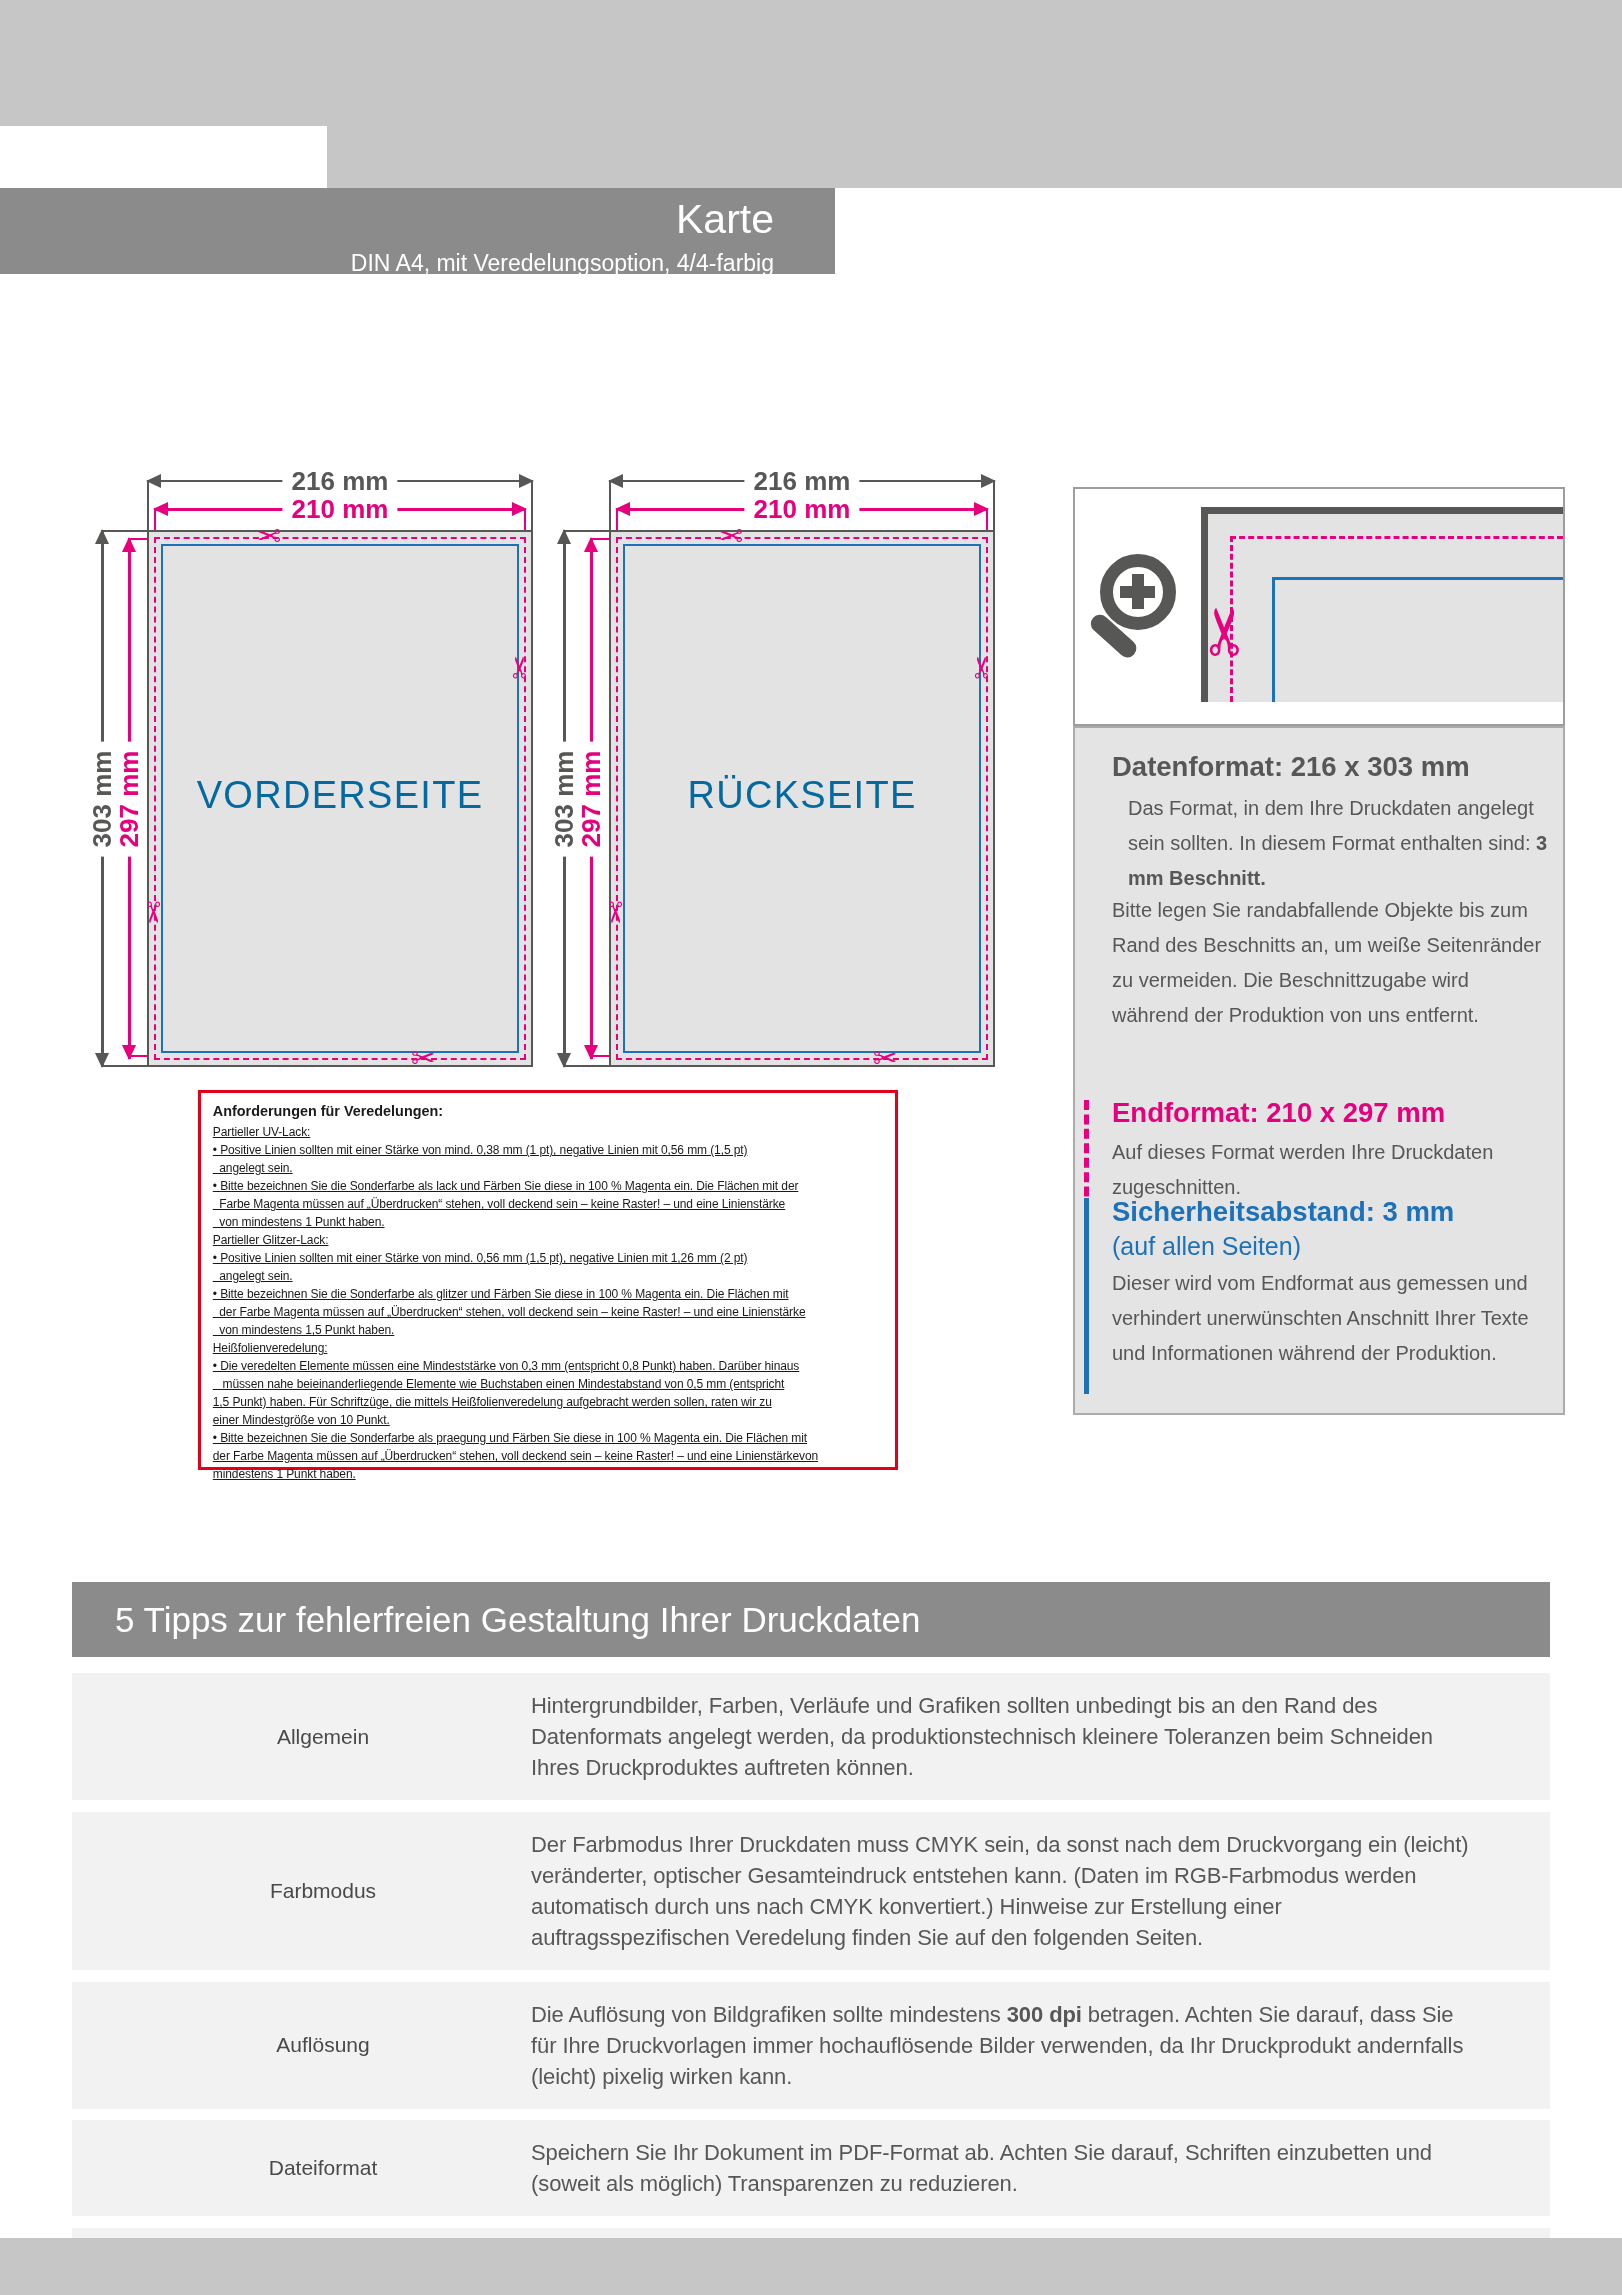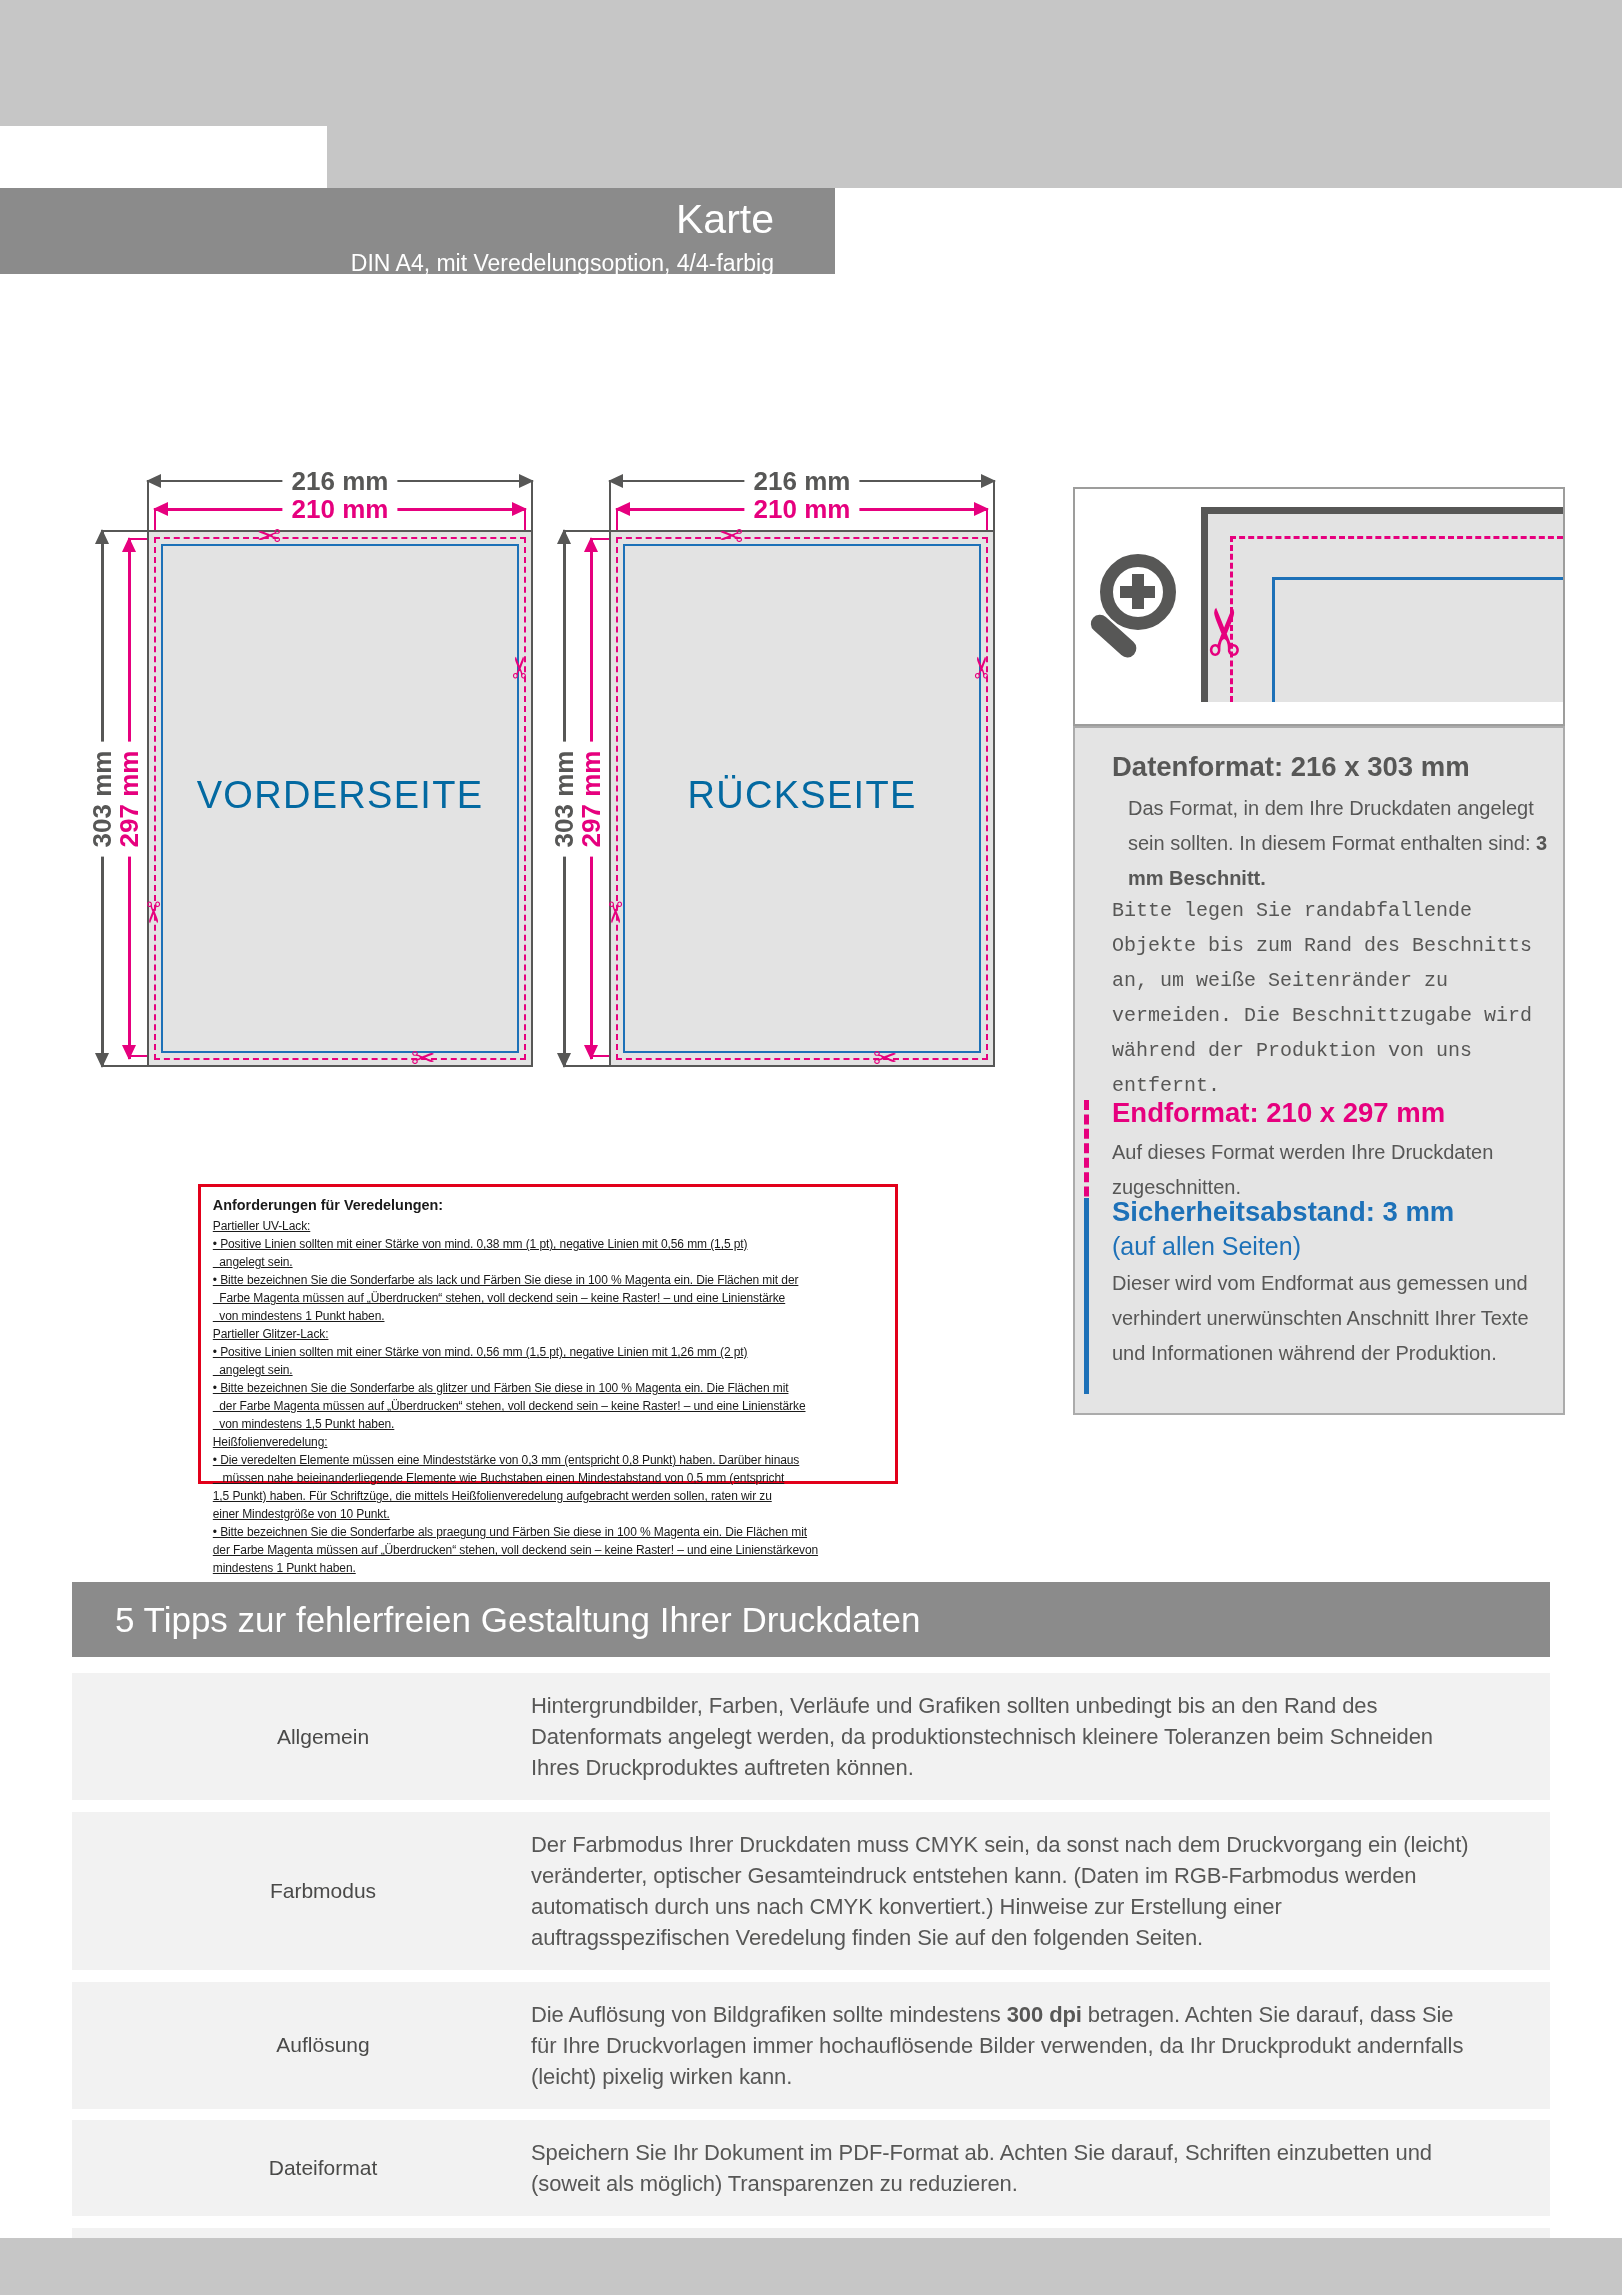--- a/index.html
+++ b/index.html
@@ -85,21 +85,21 @@
     box-sizing:border-box;border:2px solid #ababab;font-size:20px;line-height:35px;
     color:#575756;}
   .infobox .h{font-weight:bold;font-size:27.5px;line-height:30px;white-space:nowrap;}
   .ib-el{position:absolute;left:37px;width:432px;}
   .h-mag{color:#e6007e;} .h-blue{color:#1d71b8;}
   .sub-blue{color:#1d71b8;font-size:25px;}
   .mark-dash{position:absolute;left:9.2px;width:0;border-left:5.2px dashed #e6007e;}
   .mark-blue{position:absolute;left:9.2px;width:5.2px;background:#1d71b8;}
 
   
-  .redbox{left:198px;top:1184px;width:700px;height:300px;box-sizing:border-box;
+  .redbox{left:198px;top:1090px;width:700px;height:380px;box-sizing:border-box;
     border:3.9px solid #e2001a;background:#fff;padding:9.2px 11.8px;}
   .redbox .t{font-size:14.4px;font-weight:bold;color:#1a1a1a;line-height:19.6px;margin-bottom:1.3px;}
   .redbox .ln{font-size:12px;line-height:18px;color:#1a1a1a;white-space:pre;
     letter-spacing:-0.1px;text-decoration:underline;}
 
   
   .tipsbanner{left:72px;top:1582px;width:1478px;height:75px;background:#8b8b8b;
     display:flex;align-items:center;}
   .tipsbanner span{margin-left:43px;font-size:35px;color:#fff;}
   .tipsrows{left:72px;top:1673px;width:1478px;}
@@ -198,21 +198,21 @@
   <div class="corner-illu">
     <div class="corner-dash"></div>
     <div class="corner-blue"></div>
     <span class="corner-scis">✂</span>
   </div>
 </div>
 
 <div class="abs infobox">
   <div class="ib-el h" style="top:23.6px;">Datenformat: 216 x 303 mm</div>
   <div class="ib-el" style="top:63px;margin-left:16px;"><span>Das Format, in dem Ihre Druckdaten angelegt sein sollten. In diesem Format enthalten sind: </span><b>3 mm Beschnitt.</b></div>
-  <div class="ib-el" style="top:165px;font-family:Liberation Mono, monospace;">Bitte legen Sie randabfallende Objekte bis zum Rand des Beschnitts an, um weiße Seitenränder zu vermeiden. Die Beschnittzugabe wird während der Produktion von uns entfernt.</div>
+  <div class="ib-el" style="top:165px;">Bitte legen Sie randabfallende Objekte bis zum Rand des Beschnitts an, um weiße Seitenränder zu vermeiden. Die Beschnittzugabe wird während der Produktion von uns entfernt.</div>
   <div class="mark-dash" style="top:372px;height:111px;"></div>
   <div class="ib-el h h-mag" style="top:370px;">Endformat: 210 x 297 mm</div>
   <div class="ib-el" style="top:407px;">Auf dieses Format werden Ihre Druckdaten zugeschnitten.</div>
   <div class="mark-blue" style="top:470px;height:196px;"></div>
   <div class="ib-el h h-blue" style="top:469px;">Sicherheitsabstand: 3 mm</div>
   <div class="ib-el sub-blue" style="top:501px;">(auf allen Seiten)</div>
   <div class="ib-el" style="top:538px;">Dieser wird vom Endformat aus gemessen und verhindert unerwünschten Anschnitt Ihrer Texte und Informationen während der Produktion.</div>
 </div>
 
 <div class="abs redbox">

